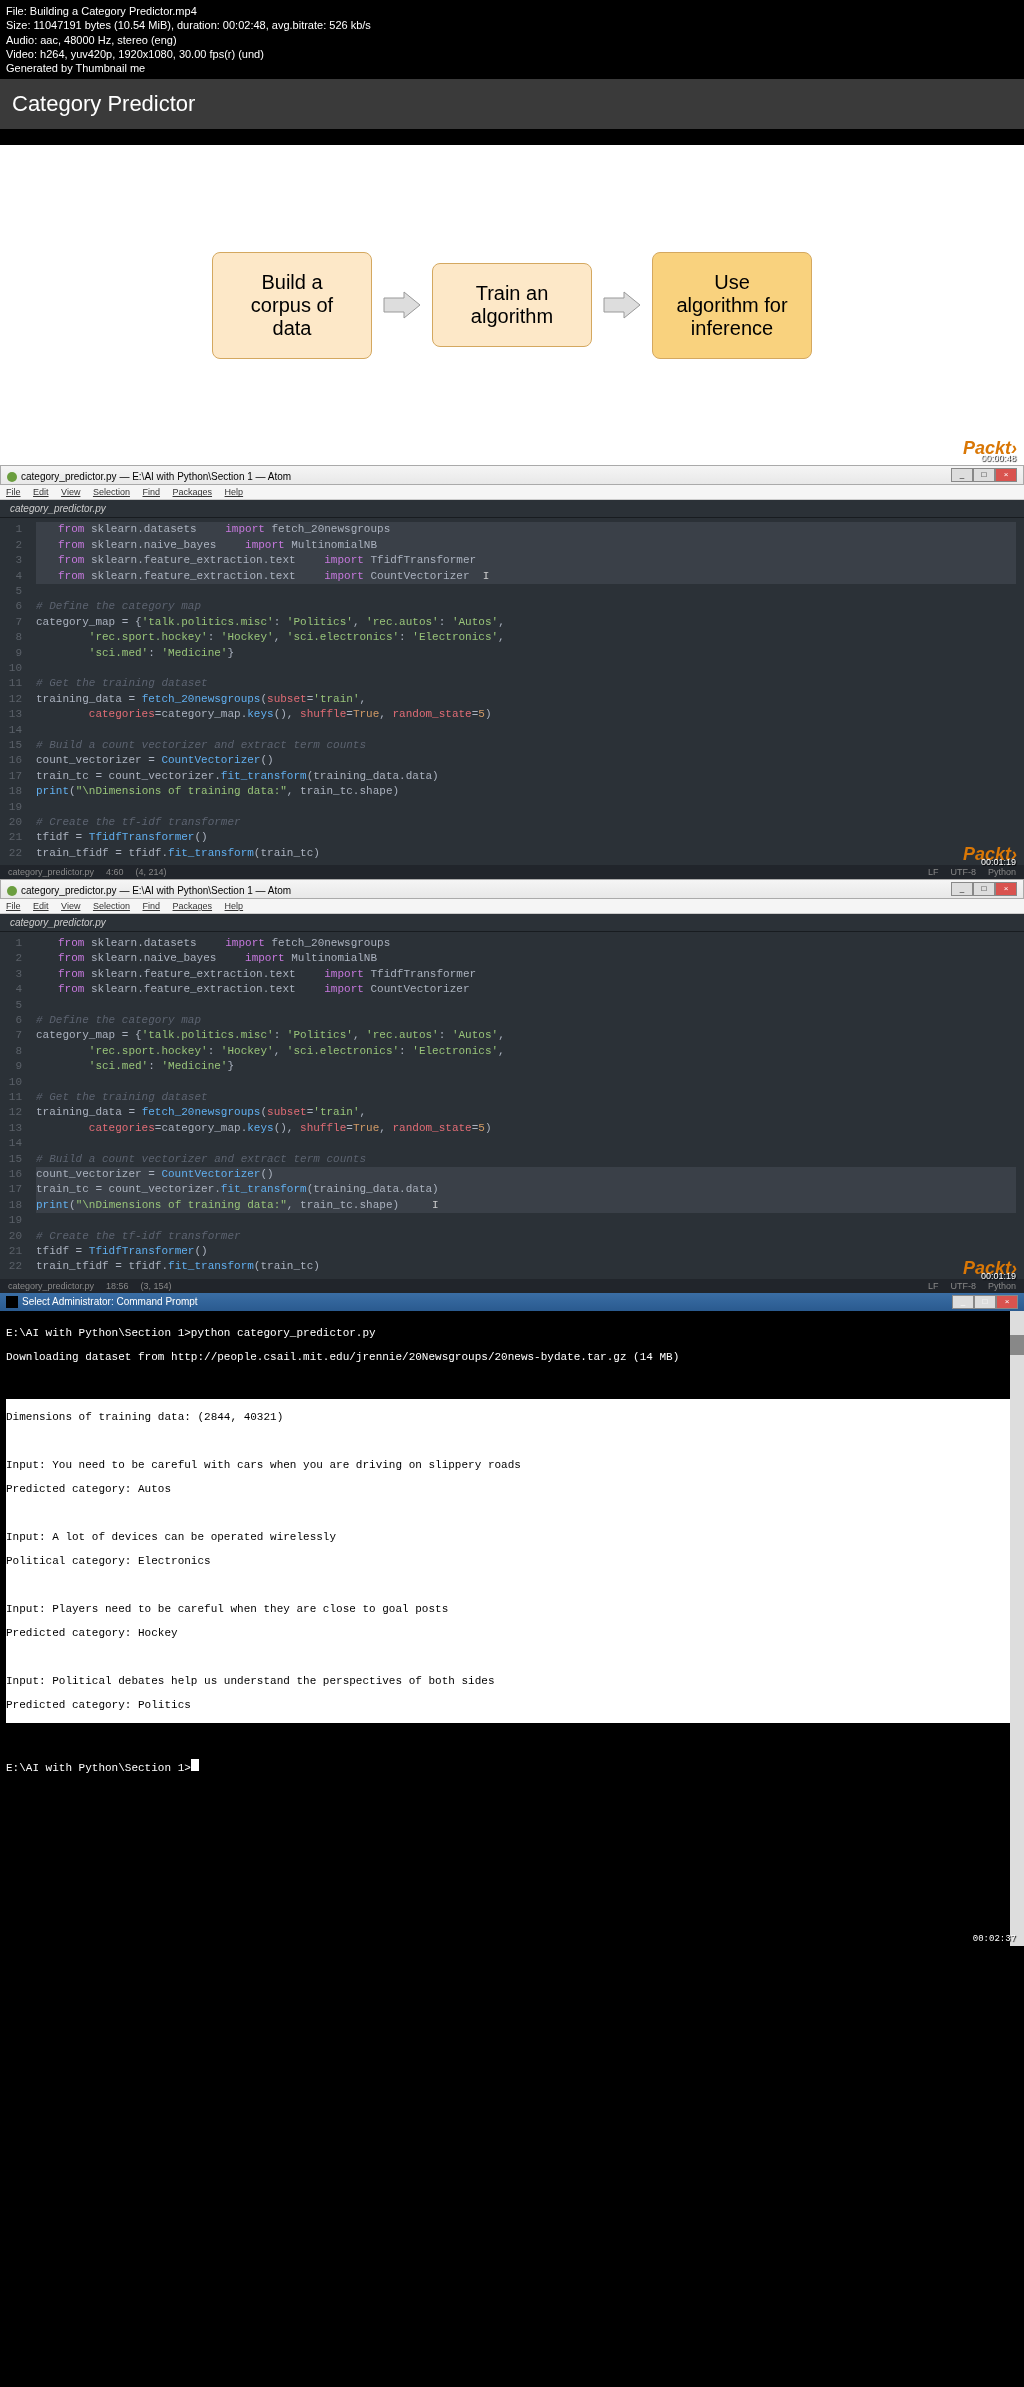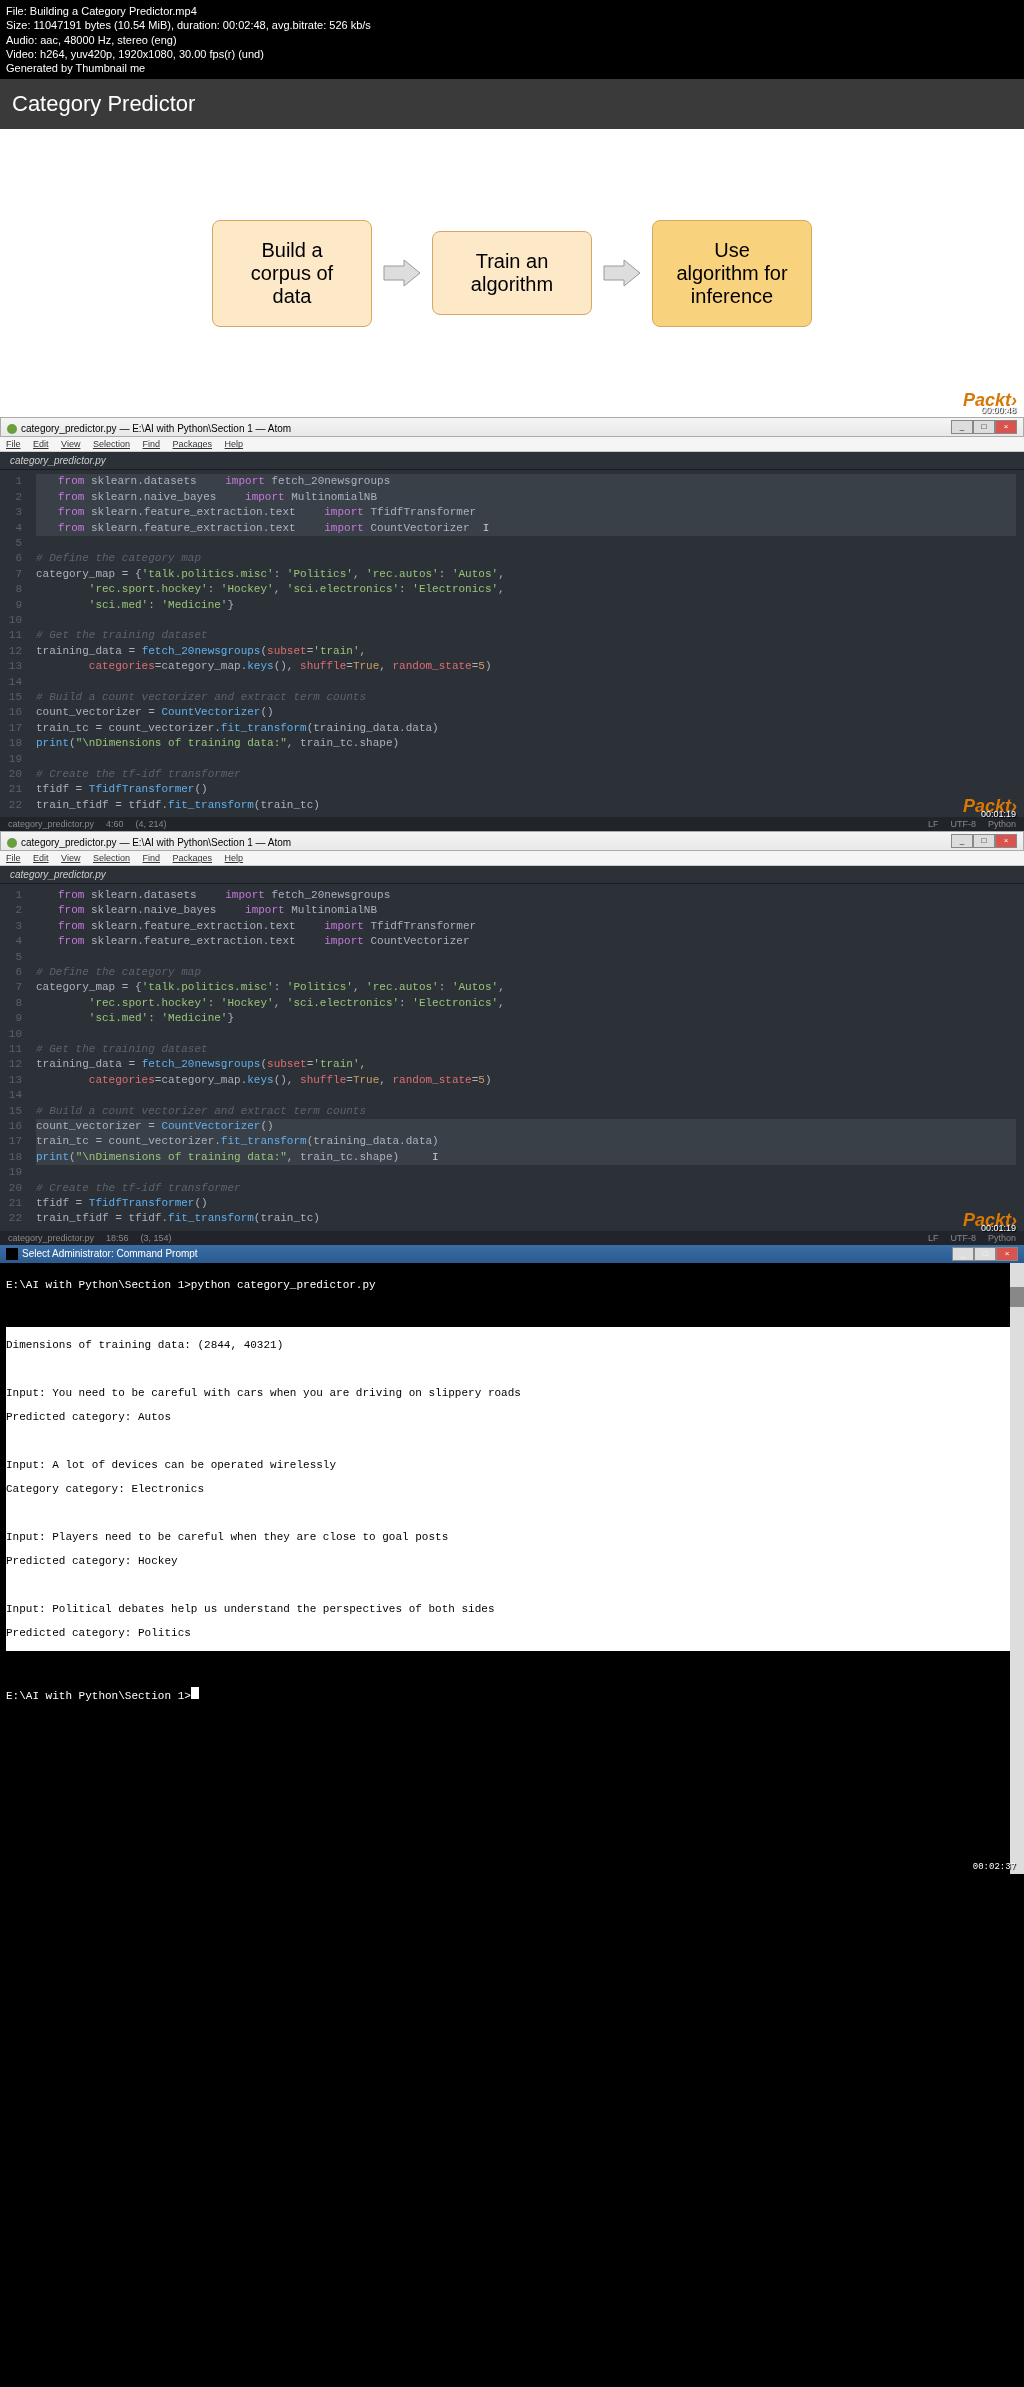--- a/index.html
+++ b/index.html
@@ -1,19 +1,19 @@
 <!DOCTYPE html>
 <html><head>
 <meta charset="utf-8">
 <style>
 * { margin: 0; padding: 0; box-sizing: border-box; }
 body { font-family: Arial, sans-serif; background: #000; width: 1024px; }
 .meta-info { background: #000; color: #fff; padding: 4px 6px; font-size: 11px; line-height: 1.3; }
 .title-bar { background: #3a3a3a; color: #fff; text-align: left; padding: 12px; font-size: 22px; }
-.slide { background: #fff; padding: 80px 30px; display: flex; justify-content: center; align-items: center; gap: 10px; position: relative; height: 288px; }
+.slide { background: #fff; padding: 80px 30px; display: flex; justify-content: center; align-items: center; gap: 10px; position: relative; height: 320px; margin-top: 16px; }
 .box { background: #fde8c8; border: 1px solid #d4a860; border-radius: 8px; padding: 18px 22px; font-size: 20px; text-align: center; width: 160px; }
 .box.highlight { background: #f9d27e; }
 .arrow { width: 40px; height: 30px; }
 .arrow svg { width: 100%; height: 100%; }
 .packt { position: absolute; bottom: 6px; right: 7px; color: #d97706; font-size: 18px; font-style: italic; font-weight: bold; }
 .timestamp { position: absolute; bottom: 2px; right: 8px; color: #fff; font-size: 9px; text-shadow: 1px 1px 1px #000; }
 .atom-window { position: relative; }
 .atom-title { background: linear-gradient(#f5f5f5,#e8e8e8); padding: 2px 6px; font-size: 10px; border: 1px solid #aaa; display: flex; align-items: flex-end; }
 .atom-title-icon { width: 10px; height: 10px; background: #6b9e3f; border-radius: 50%; margin-right: 4px; }
 .win-controls { margin-left: auto; display: flex; }
@@ -198,29 +198,30 @@
     <span class="cmd-icon"></span>
     <span>Select Administrator: Command Prompt</span>
     <div class="win-controls">
       <div class="win-btn">_</div>
       <div class="win-btn">□</div>
       <div class="win-btn close">×</div>
     </div>
   </div>
   <div class="cmd-body">
 <div>E:\AI with Python\Section 1&gt;python category_predictor.py</div>
+<div>Downloading dataset from http://people.csail.mit.edu/jrennie/20Newsgroups/20news-bydate.tar.gz (14 MB)</div>
 <div>&nbsp;</div>
 <div class="cmd-white-block">
 <div>Dimensions of training data: (2844, 40321)</div>
 <div>&nbsp;</div>
 <div>Input: You need to be careful with cars when you are driving on slippery roads</div>
 <div>Predicted category: Autos</div>
 <div>&nbsp;</div>
 <div>Input: A lot of devices can be operated wirelessly</div>
-<div>Category category: Electronics</div>
+<div>Political category: Electronics</div>
 <div>&nbsp;</div>
 <div>Input: Players need to be careful when they are close to goal posts</div>
 <div>Predicted category: Hockey</div>
 <div>&nbsp;</div>
 <div>Input: Political debates help us understand the perspectives of both sides</div>
 <div>Predicted category: Politics</div>
 </div>
 <div>&nbsp;</div>
 <div><span>E:\AI with Python\Section 1&gt;</span><span class="cursor"></span></div>
 <div>&nbsp;</div><div>&nbsp;</div><div>&nbsp;</div><div>&nbsp;</div><div>&nbsp;</div><div>&nbsp;</div><div>&nbsp;</div><div>&nbsp;</div>

